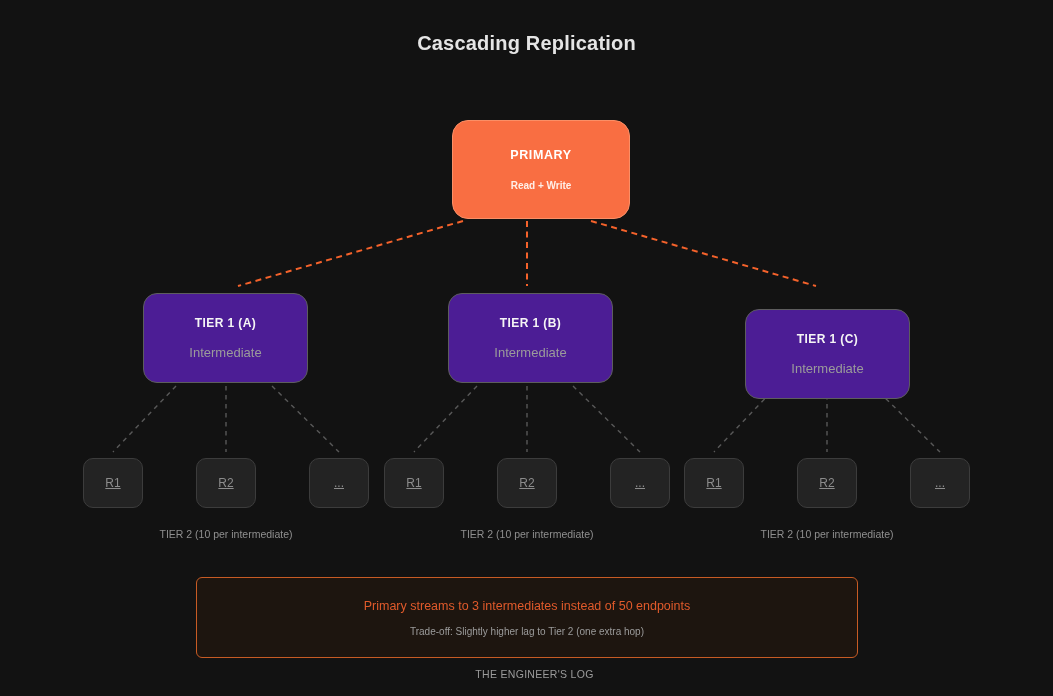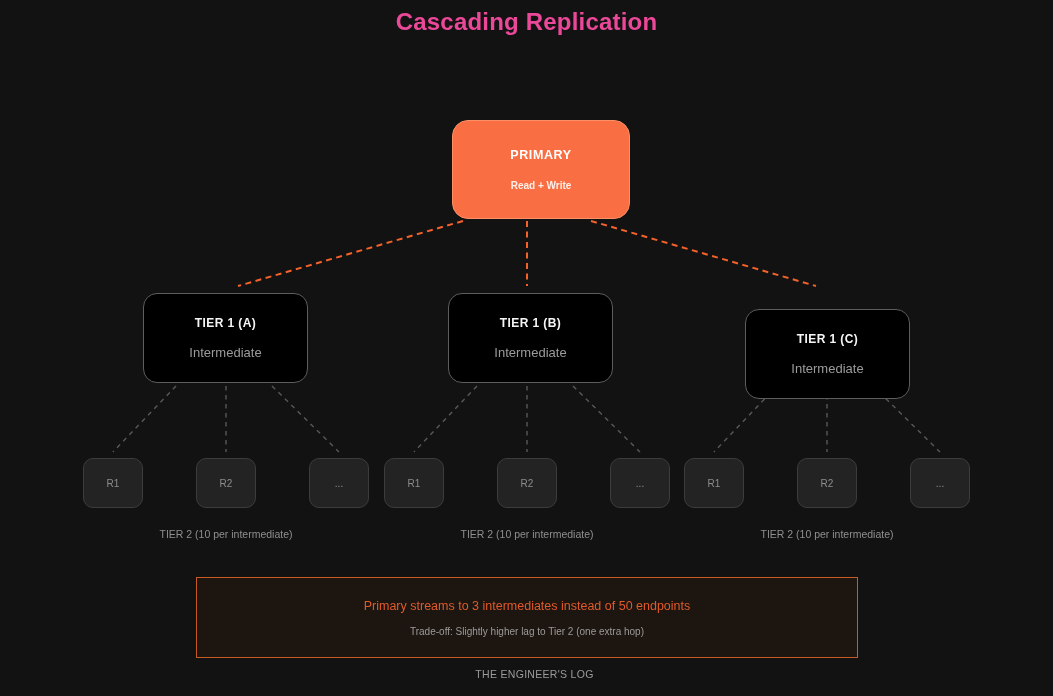--- a/index.html
+++ b/index.html
@@ -10,24 +10,24 @@
     position: relative;
     width: 1053px;
     height: 696px;
     background: #121212;
     overflow: hidden;
     margin: 0 auto;
   }
 
   .page-title {
     position: absolute;
-    top: 8px; left: 0; width: 100%;
-    text-align: center;
-    color: #ec4899;
-    font-size: 24px;
+    top: 32px; left: 0; width: 100%;
+    text-align: center;
+    color: #e5e5e5;
+    font-size: 20px;
     font-weight: 700;
     letter-spacing: 0.2px;
   }
 
   .page-subtitle {
     position: absolute;
     top: 66px; left: 0; width: 100%;
     text-align: center;
     color: #9b9b9b;
     font-size: 13px;
@@ -64,21 +64,21 @@
   .node-primary .node-label {
     color: #ffffff; font-size: 12.5px; font-weight: 700; letter-spacing: 0.6px;
   }
   .node-primary .node-sublabel {
     color: #ffefe8; font-size: 10px; font-weight: 700;
   }
 
   .node-tier1 {
     top: 293px;
     width: 165px; height: 90px;
-    background: #000000;
+    background: #4c1d95;
     border: 1px solid #5d5d5d;
     border-radius: 14px;
     gap: 15px;
     z-index: 2;
   }
   .node-tier1.pos-a { left: 143px; }
   .node-tier1.pos-b { left: 448px; }
   .node-tier1.pos-c { left: 745px; margin-top: 16px; }
   .node-tier1 .node-label {
     color: #f5f5f5; font-size: 12px; font-weight: 700; letter-spacing: 0.4px;
@@ -89,21 +89,21 @@
 
   .node-tier2 {
     top: 458px;
     width: 60px; height: 50px;
     background: #232323;
     border: 1px solid #3c3c3c;
     border-radius: 10px;
     z-index: 2;
   }
   .node-tier2 .node-label {
-    color: #8c8c8c; font-size: 10px; font-weight: 400;
+    color: #8c8c8c; font-size: 12px; font-weight: 400; text-decoration: underline;
   }
 
   .tier2-group-label {
     position: absolute;
     top: 528px;
     width: 300px;
     text-align: center;
     color: #8f8f8f;
     font-size: 10.5px;
     font-weight: 400;
@@ -111,21 +111,21 @@
   .tier2-group-label.pos-a { left: 76px; }
   .tier2-group-label.pos-b { left: 377px; }
   .tier2-group-label.pos-c { left: 677px; }
 
   .note-box {
     position: absolute;
     left: 196px; top: 577px;
     width: 662px; height: 81px;
     background: #1d150f;
     border: 1px solid #c75b24;
-    border-radius: 0;
+    border-radius: 6px;
     display: flex;
     flex-direction: column;
     align-items: center;
     justify-content: center;
     gap: 13px;
     text-align: center;
   }
   .note-line-primary {
     color: #e05a2b; font-size: 12.5px; font-weight: 400;
   }

